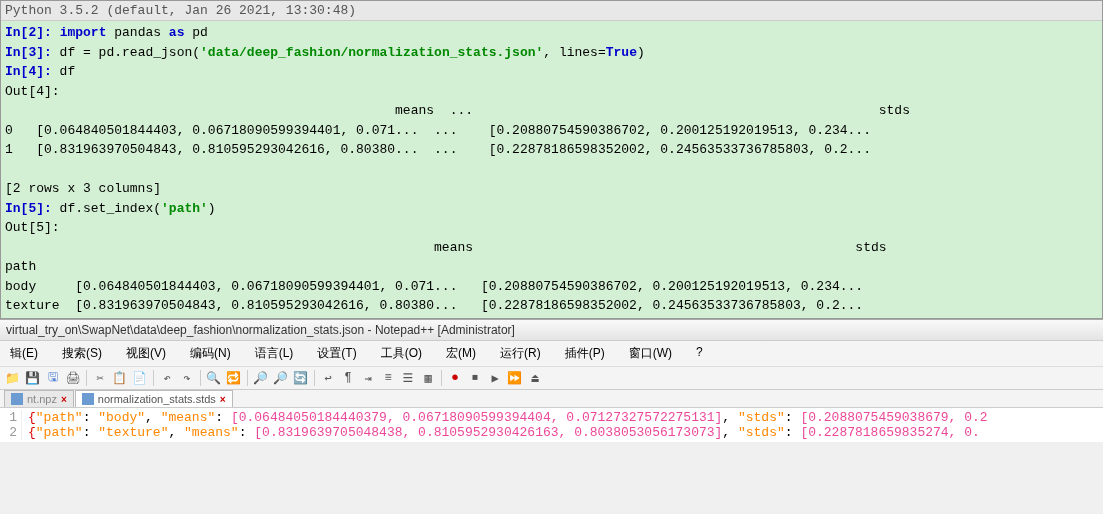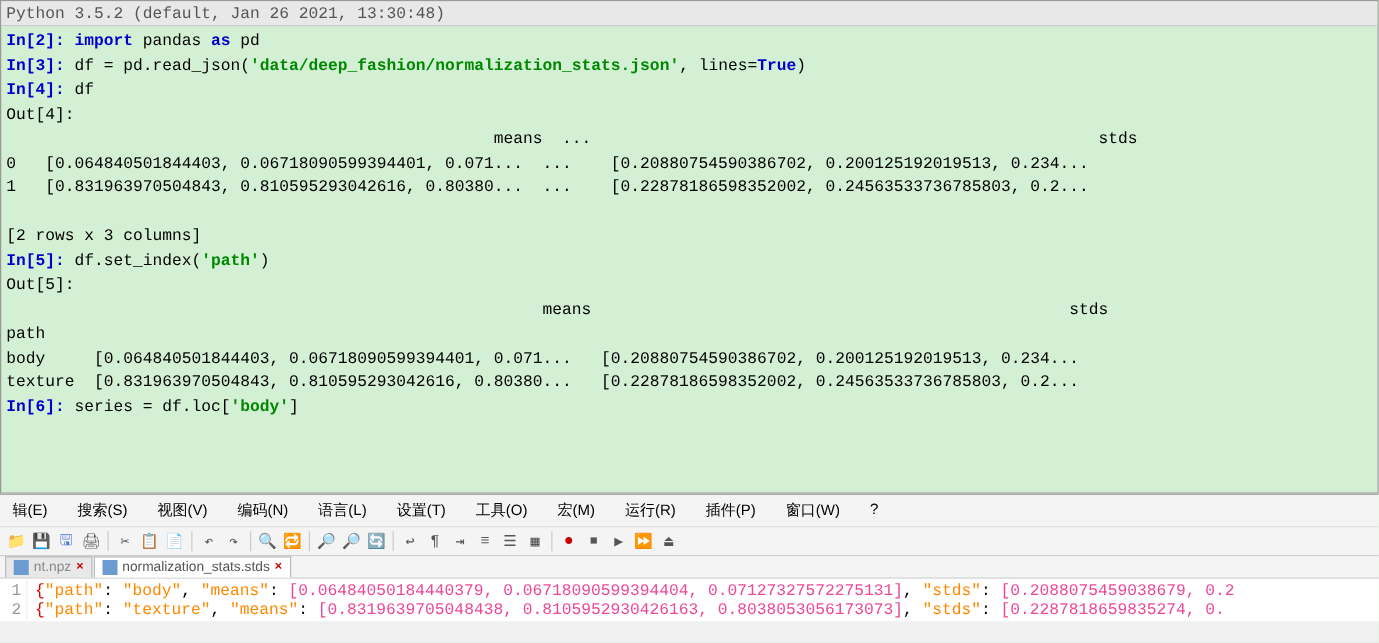--- a/index.html
+++ b/index.html
@@ -6,21 +6,21 @@
     body {
       font-family: "Consolas", "Courier New", monospace;
       font-size: 13px;
       width: 1103px;
       height: 514px;
       overflow: hidden;
       background: #f0f0f0;
     }
     .console-pane {
       background: #d4f0d4;
-      height: 395px;
+      height: 319px;
       overflow: hidden;
       border: 1px solid #999;
     }
     .console-header {
       background: #e8e8e8;
       color: #555;
       font-weight: normal;
       padding: 2px 4px;
       border-bottom: 1px solid #ccc;
     }
@@ -94,21 +94,21 @@
     }
     .tab {
       background: #fff;
       border: 1px solid #bbb;
       border-bottom: none;
       padding: 2px 6px;
       font-family: "Segoe UI", Tahoma, sans-serif;
       font-size: 11px;
       color: #555;
       display: flex;
-      align-items: flex-start;
+      align-items: flex-end;
       gap: 4px;
       margin-right: 1px;
     }
     .tab.inactive { background: #e8e8e8; color: #888; }
     .tab .file-icon {
       width: 12px; height: 12px; background: #6b9bd1; display: inline-block;
     }
     .tab .close-x { color: #c00; font-weight: bold; font-size: 10px; }
     .editor-body {
       background: #fff;
@@ -141,20 +141,21 @@
 <span class="in-prompt">In[5]:</span><span class="plain"> df.set_index(</span><span class="string">'path'</span><span class="plain">)</span>
 <span class="out">Out[5]:</span>
 <span class="out">                                                       means                                                 stds</span>
 <span class="out">path</span>
 <span class="out">body     [0.064840501844403, 0.06718090599394401, 0.071...   [0.20880754590386702, 0.200125192019513, 0.234...</span>
 <span class="out">texture  [0.831963970504843, 0.810595293042616, 0.80380...   [0.22878186598352002, 0.24563533736785803, 0.2...</span>
 <span class="in-prompt">In[6]:</span><span class="plain"> series = df.loc[</span><span class="string">'body'</span><span class="plain">]</span></div>
 </div>
 
 <div class="notepad-pane">
+  <div class="notepad-title">virtual_try_on\SwapNet\data\deep_fashion\normalization_stats.json - Notepad++ [Administrator]</div>
   <div class="menubar">
     <span>辑(E)</span>
     <span>搜索(S)</span>
     <span>视图(V)</span>
     <span>编码(N)</span>
     <span>语言(L)</span>
     <span>设置(T)</span>
     <span>工具(O)</span>
     <span>宏(M)</span>
     <span>运行(R)</span>

